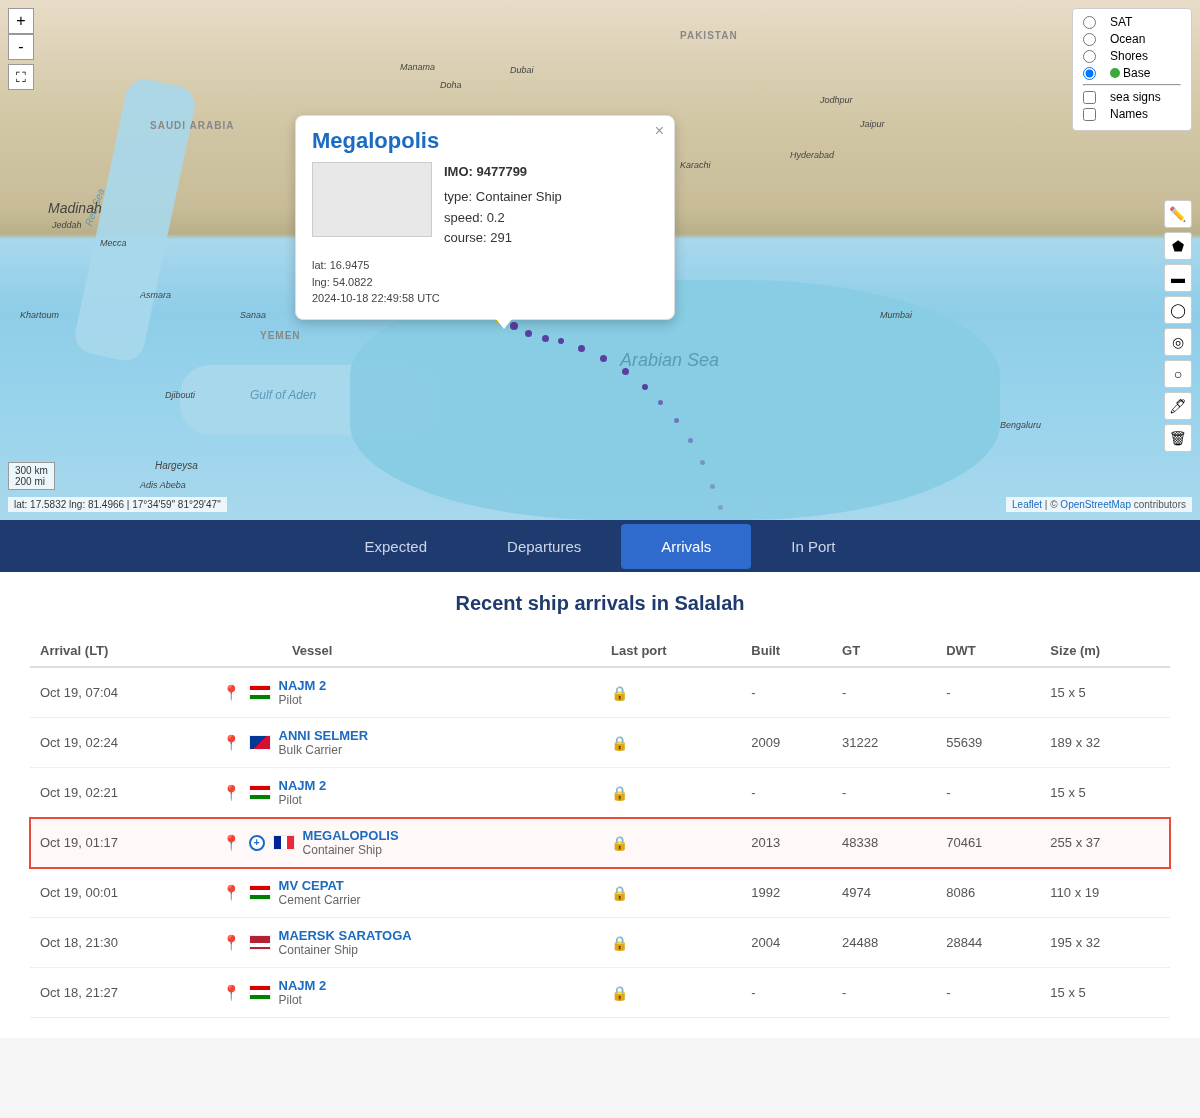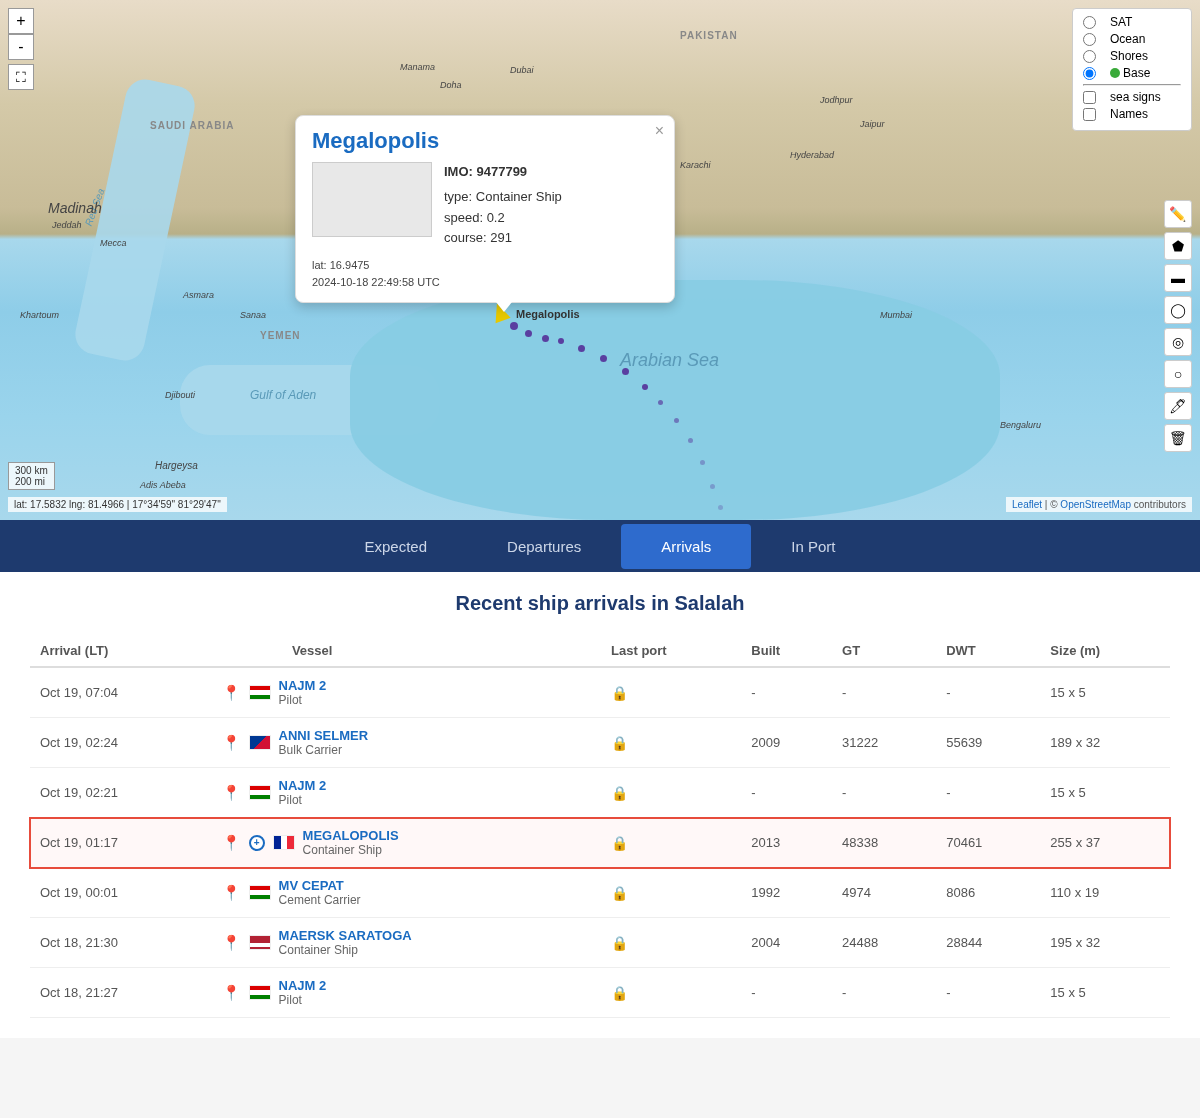--- a/index.html
+++ b/index.html
@@ -324,21 +324,21 @@
 
     <span class="map-label" style="top:62px;left:400px;font-size:9px;color:#444;">Manama</span>
     <span class="map-label" style="top:80px;left:440px;font-size:9px;color:#444;">Doha</span>
     <span class="map-label" style="top:65px;left:510px;font-size:9px;color:#444;">Dubai</span>
     <span class="map-label" style="top:220px;left:52px;font-size:9px;color:#444;">Jeddah</span>
     <span class="map-label" style="top:238px;left:100px;font-size:9px;color:#444;">Mecca</span>
     <span class="map-label" style="top:200px;left:48px;font-size:14px;color:#444;">Madinah</span>
     <span class="map-label" style="top:160px;left:680px;font-size:9px;color:#444;">Karachi</span>
     <span class="map-label" style="top:310px;left:880px;font-size:9px;color:#444;">Mumbai</span>
     <span class="map-label" style="top:310px;left:240px;font-size:9px;color:#444;">Sanaa</span>
-    <span class="map-label" style="top:290px;left:140px;font-size:9px;color:#444;margin-left:43px;">Asmara</span>
+    <span class="map-label" style="top:290px;left:140px;font-size:9px;color:#444;">Asmara</span>
     <span class="map-label" style="top:390px;left:165px;font-size:9px;color:#444;">Djibouti</span>
     <span class="map-label" style="top:310px;left:20px;font-size:9px;color:#444;">Khartoum</span>
     <span class="map-label" style="top:150px;left:790px;font-size:9px;color:#444;">Hyderabad</span>
     <span class="map-label" style="top:420px;left:1000px;font-size:9px;color:#444;">Bengaluru</span>
     <span class="map-label" style="top:95px;left:820px;font-size:9px;color:#444;">Jodhpur</span>
     <span class="map-label" style="top:75px;left:860px;font-size:9px;color:#444;margin-top:44px;">Jaipur</span>
     <span class="map-label" style="top:460px;left:155px;font-size:10px;color:#444;">Hargeysa</span>
     <span class="map-label" style="top:480px;left:140px;font-size:9px;color:#444;">Adis Abeba</span>
 
     <div style="position:absolute;top:322px;left:510px;width:8px;height:8px;background:#5a3fa0;border-radius:50%;z-index:4;"></div>
@@ -370,20 +370,21 @@
         <div class="ship-popup-img"></div>
         <div class="ship-popup-details">
           <div style="font-weight:bold;margin-bottom:4px;">IMO: 9477799</div>
           <div>type: Container Ship</div>
           <div>speed: 0.2</div>
           <div>course: 291</div>
         </div>
       </div>
       <div style="margin-top:8px;font-size:11px;color:#444;line-height:1.5;">
         <div>lat: 16.9475</div>
+        <div>lng: 54.0822</div>
         <div>2024-10-18 22:49:58 UTC</div>
       </div>
     </div>
 
   </div>
 
   <div class="map-zoom">
     <button>+</button>
     <button>-</button>
     <div class="map-zoom-expand" style="margin-top:4px;background:white;border:1px solid #999;width:26px;height:26px;display:flex;align-items:center;justify-content:center;cursor:pointer;">⛶</div>

